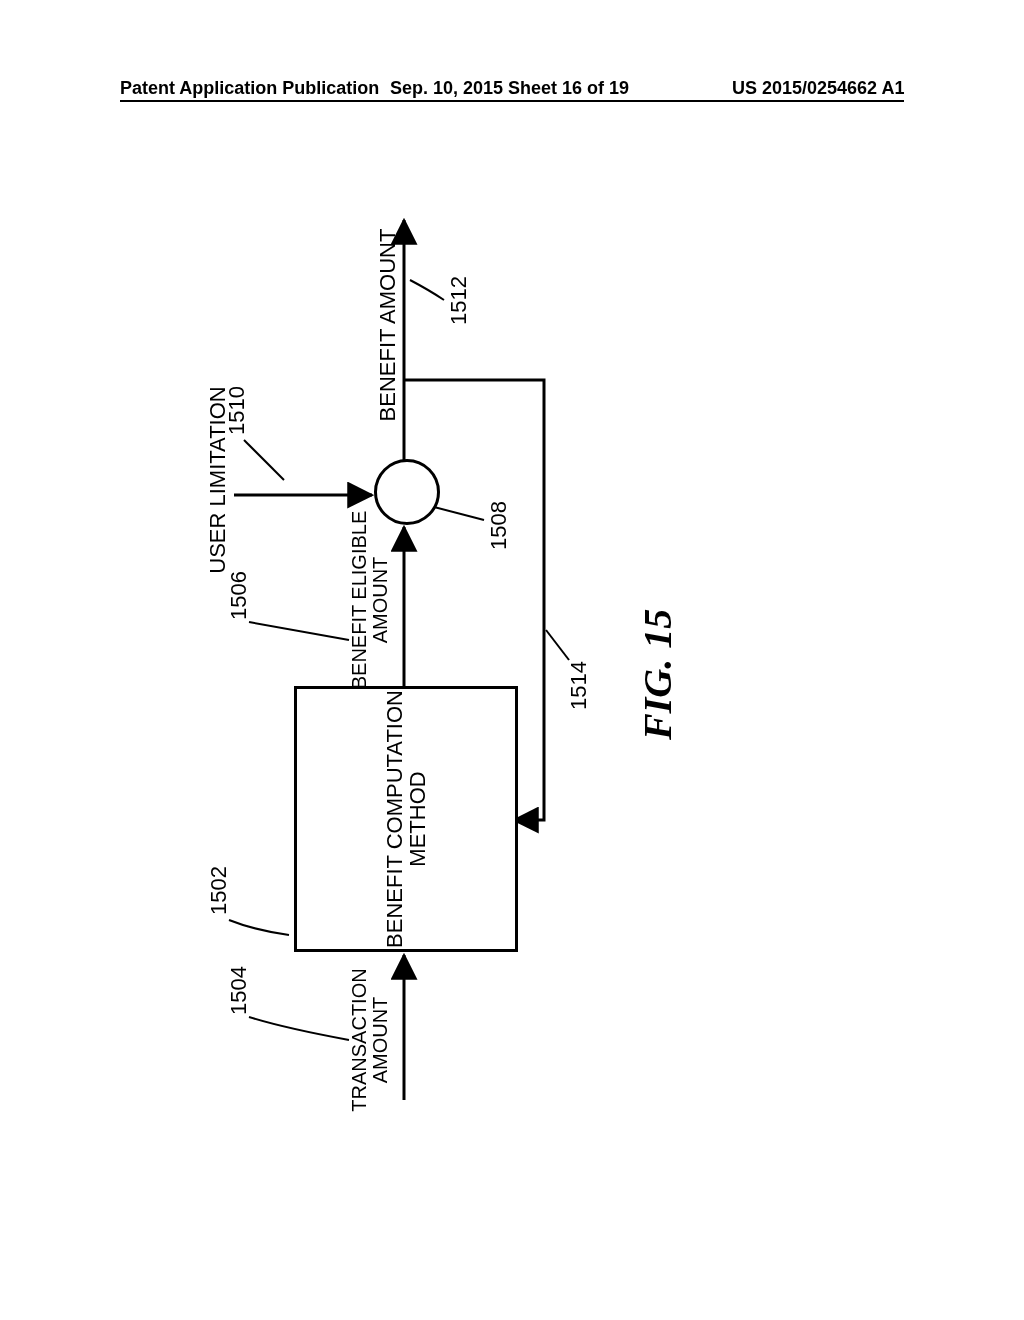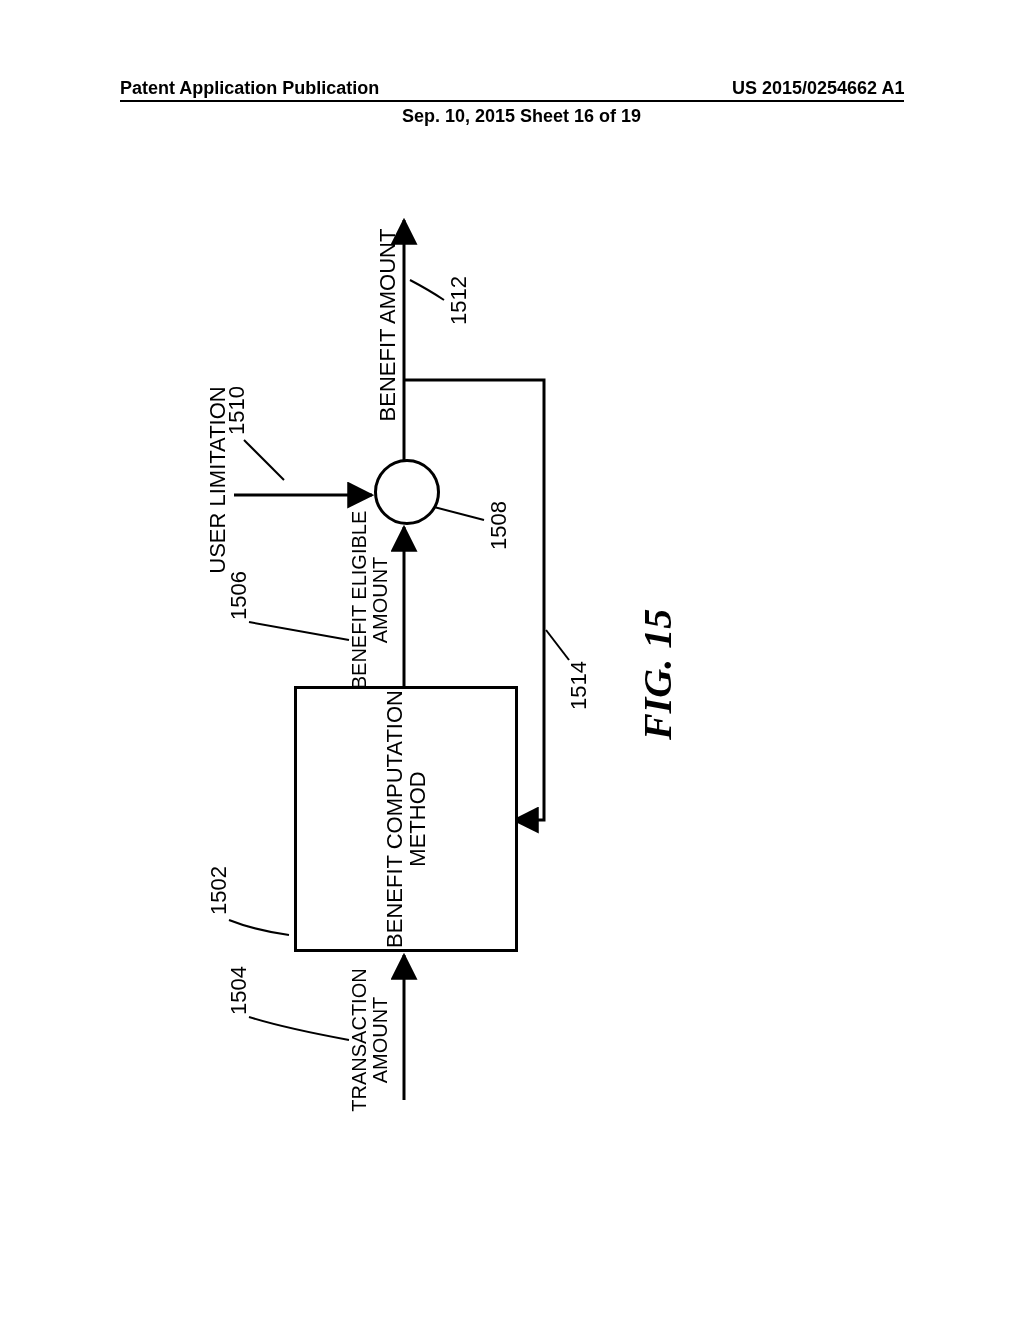--- a/index.html
+++ b/index.html
@@ -91,21 +91,21 @@
     font-family: "Times New Roman", Times, serif;
     font-size: 40px;
   }
 </style>
 </head>
 <body>
 
 <div class="page">
 
   <div class="hdr" style="left:120px;">Patent Application Publication</div>
-  <div class="hdr" style="left:402px;margin-top:28px;">Sep. 10, 2015  Sheet 16 of 19</div>
+  <div class="hdr" style="left:390px;">Sep. 10, 2015  Sheet 16 of 19</div>
   <div class="hdr" style="left:700px;margin-left:32px;">US 2015/0254662 A1</div>
   <div class="rule"></div>
 
   <div class="diagram-outer">
     <div class="diagram">
 
       <svg class="wires">
         <defs>
           <marker id="ah" viewBox="0 0 12 12" refX="11" refY="6" markerWidth="9" markerHeight="9" orient="auto">
             <path d="M0,0 L12,6 L0,12 Z" fill="#000"></path>

